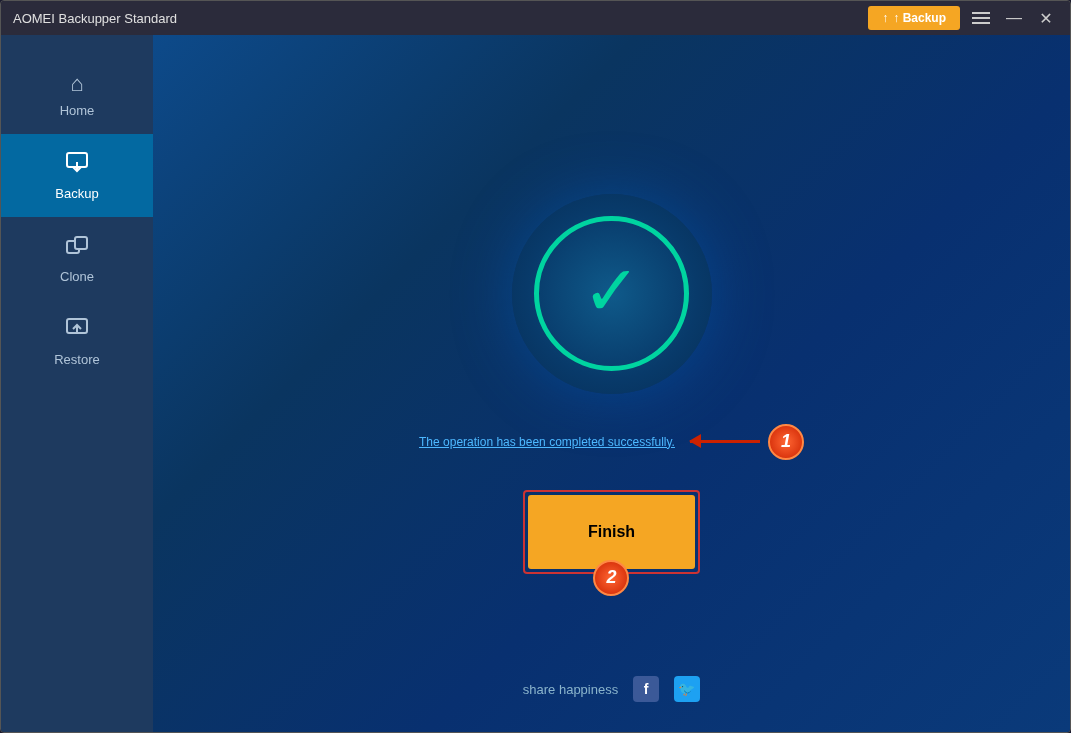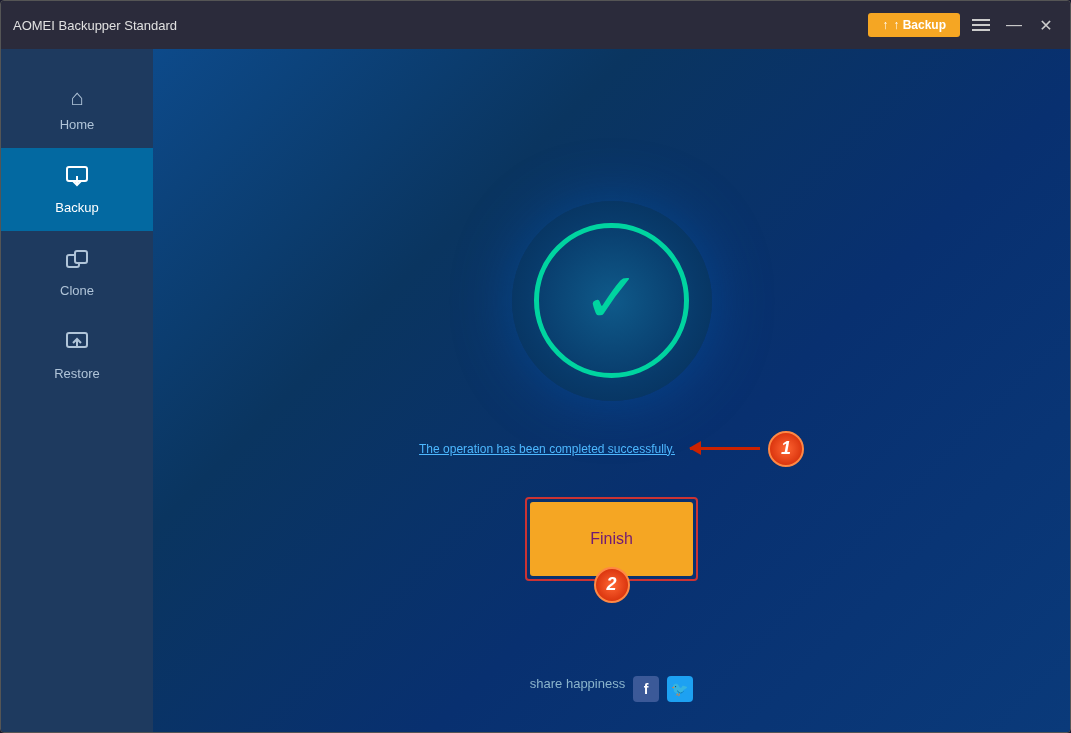--- a/index.html
+++ b/index.html
@@ -17,21 +17,21 @@
       height: 733px;
       display: flex;
       flex-direction: column;
       border: 1px solid #555;
       border-radius: 4px;
       overflow: hidden;
     }
 
     
     .title-bar {
-      height: 48px;
+      height: 34px;
       background: #2b2b3b;
       display: flex;
       align-items: center;
       padding: 0 12px;
       flex-shrink: 0;
     }
 
     .title-bar-text {
       color: #e0e0e0;
       font-size: 13px;
@@ -190,25 +190,25 @@
     }
 
     .finish-btn-wrapper {
       border: 2px solid #cc3333;
       border-radius: 4px;
       padding: 3px;
     }
 
     .finish-btn {
       background: #f5a623;
-      color: #701a75;
+      color: #000000;
       border: none;
       padding: 28px 60px;
       font-size: 16px;
-      font-weight: 400;
+      font-weight: 700;
       border-radius: 3px;
       cursor: pointer;
       min-width: 140px;
     }
 
     .badge {
       width: 36px;
       height: 36px;
       border-radius: 50%;
       background: radial-gradient(circle, #ff6633, #cc2200);
@@ -228,21 +228,22 @@
       bottom: -22px;
       left: 50%;
       transform: translateX(-50%);
     }
 
     
     .social-share {
       position: absolute;
       bottom: 30px;
       display: flex;
-      gap: 8px;
+      align-items: center;
+      gap: 15px;
       color: #8ab4cc;
       font-size: 13px;
     }
 
     .social-icon {
       width: 26px;
       height: 26px;
       border-radius: 4px;
       display: flex;
       align-items: center;

